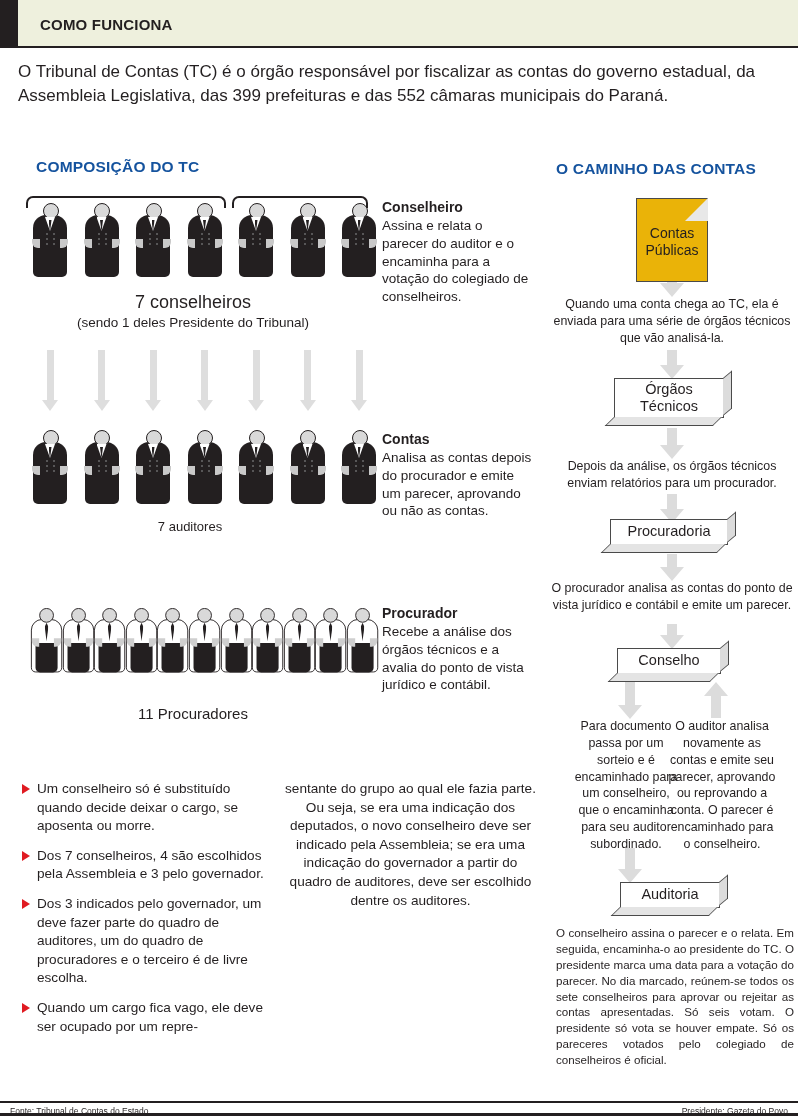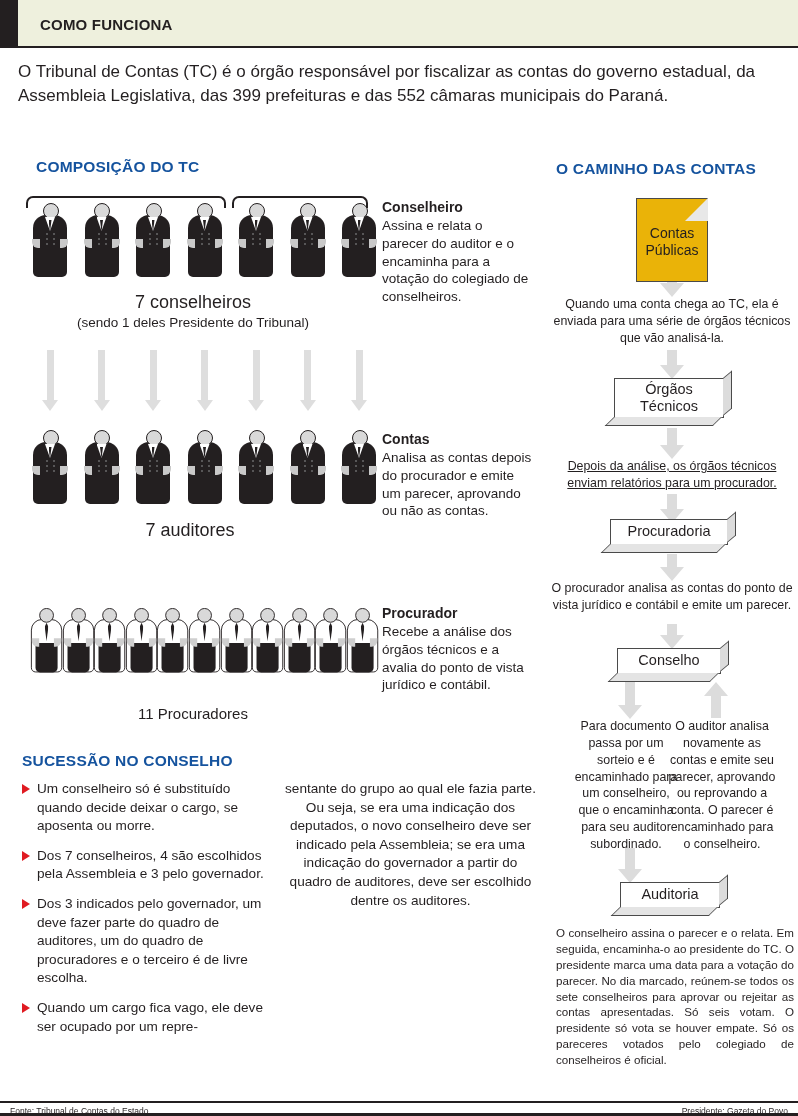--- a/index.html
+++ b/index.html
@@ -129,21 +129,20 @@
       <div class="header-title">COMO FUNCIONA</div>
     </div>
   </div>
 
   <div class="intro">O Tribunal de Contas (TC) é o órgão responsável por fiscalizar as contas do governo estadual, da Assembleia Legislativa, das 399 prefeituras e das 552 câmaras municipais do Paraná.</div>
 
   <div class="sec-head" id="comp-head">COMPOSIÇÃO DO TC</div>
 
   <div class="sec-head" id="flow-head">O CAMINHO DAS CONTAS</div>
 
-  <div class="sec-head" id="suc-head">SUCESSÃO NO CONSELHO</div>
 
   <div id="figures-layer">
       <div class="bracket" style="left:26px;top:196px;width:200px;"></div>
       <div class="bracket" style="left:232px;top:196px;width:136px;"></div>
       <div class="person" style="left:30px;top:203px;transform:scale(1);transform-origin:top left;">
         <div class="body"></div>
         <div class="head"></div>
         <div class="shirt"></div>
         <div class="tie"></div>
         <div class="arm-l"></div>
@@ -391,21 +390,21 @@
         <div class="btns">
           <i style="left:0;top:0"></i>
           <i style="left:7px;top:0"></i>
           <i style="left:0;top:5px"></i>
           <i style="left:7px;top:5px"></i>
           <i style="left:0;top:10px"></i>
           <i style="left:7px;top:10px"></i>
         </div>
       </div>
       <div class="cap" style="left:5px;top:518px;width:370px;">
-        <div style="font-size:18px">7 auditores</div>
+        <div style="font-size:13px">7 auditores</div>
       </div>
       <div class="person white" style="left:30px;top:608px;transform:scale(0.92);transform-origin:top left;">
         <div class="body"></div>
         <div class="legs"></div>
         <div class="head"></div>
         <div class="tie2"></div>
         <div class="arm-l"></div>
         <div class="arm-r"></div>
       </div>
       <div class="person white" style="left:61.6px;top:608px;transform:scale(0.92);transform-origin:top left;">
@@ -506,21 +505,21 @@
       </div>
       <div class="box3d" style="left:614px;top:378px;width:110px;height:40px;">
         <span>Órgãos<br>Técnicos</span>
         <div class="sh-r"></div>
         <div class="sh-b"></div>
       </div>
       <div class="fl-arrow" style="left:660px;top:428px;height:30px;">
         <div class="stem" style="height:17px"></div>
         <div class="head" style="top:17px"></div>
       </div>
-      <div class="fl-cap" style="left:549px;top:458px;width:246px;text-decoration:underline;">Depois da análise, os órgãos técnicos enviam relatórios para um procurador.</div>
+      <div class="fl-cap" style="left:549px;top:458px;width:246px;">Depois da análise, os órgãos técnicos enviam relatórios para um procurador.</div>
       <div class="fl-arrow" style="left:660px;top:494px;height:28px;">
         <div class="stem" style="height:15px"></div>
         <div class="head" style="top:15px"></div>
       </div>
       <div class="box3d" style="left:610px;top:519px;width:118px;height:26px;">
         <span>Procuradoria</span>
         <div class="sh-r"></div>
         <div class="sh-b"></div>
       </div>
       <div class="fl-arrow" style="left:660px;top:554px;height:26px;">

